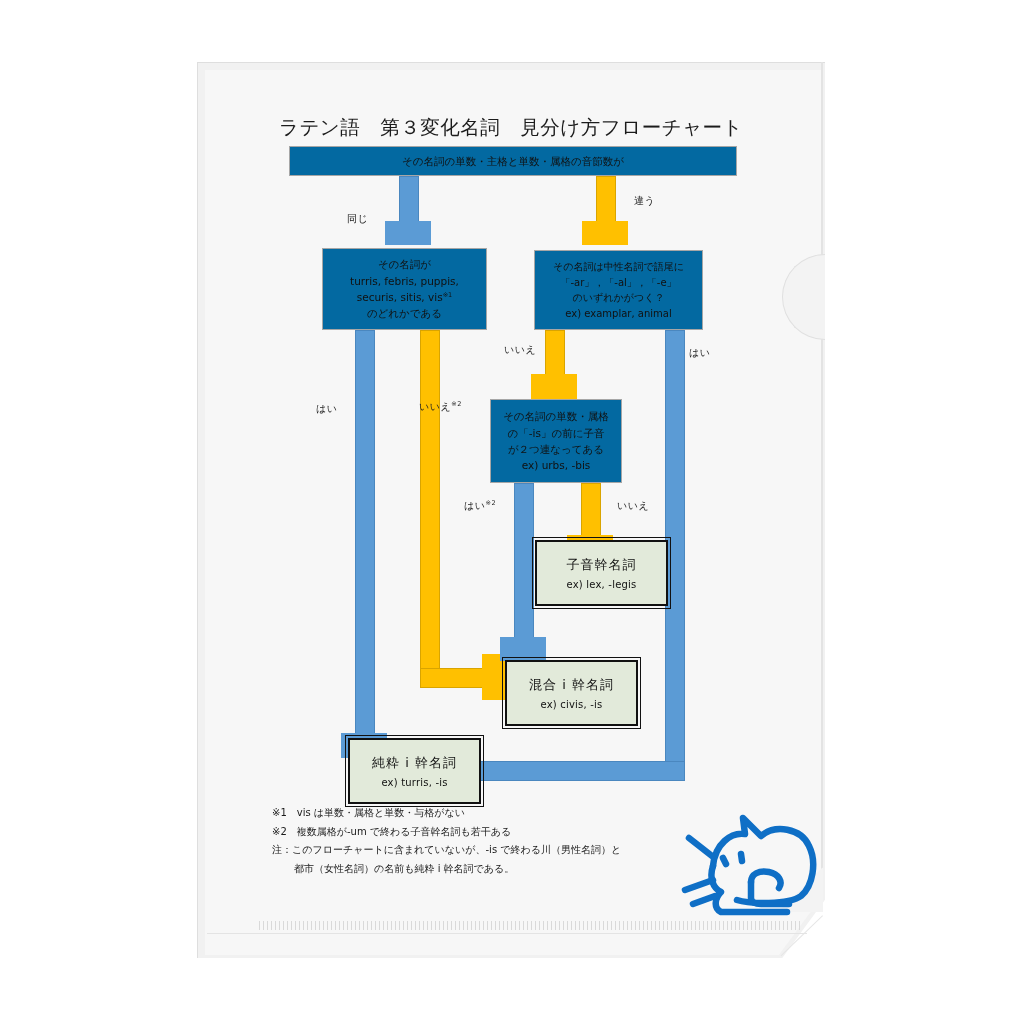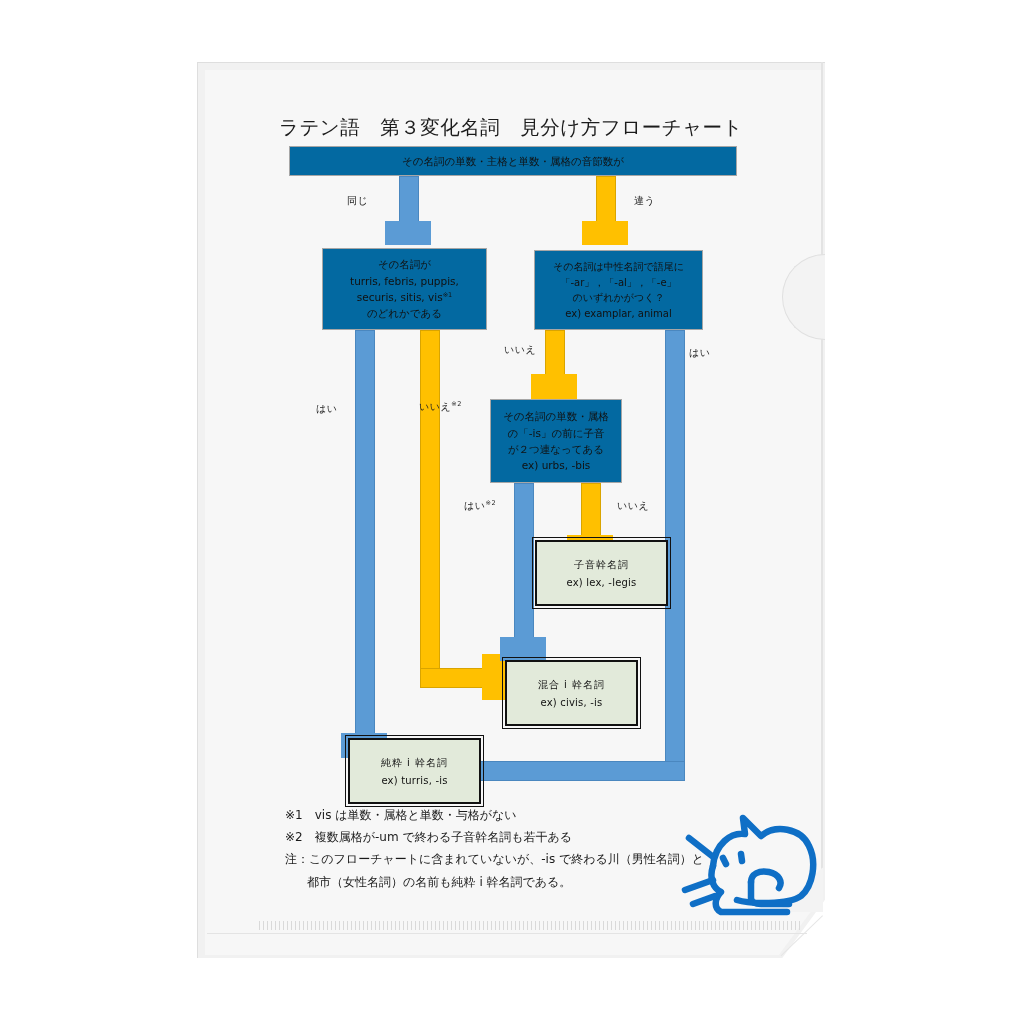--- a/index.html
+++ b/index.html
@@ -153,21 +153,21 @@
     outline: 1px solid #111;
     outline-offset: 2px;
     display: flex;
     flex-direction: column;
     align-items: center;
     justify-content: center;
     font-family: "DejaVu Sans", "Liberation Sans", sans-serif;
     color: #111;
     z-index: 6;
   }
-  .rbox .rmain { font-size: 10px; letter-spacing: 1px; }
+  .rbox .rmain { font-size: 13px; letter-spacing: 1px; }
   .rbox .rex   { font-size: 10px; margin-top: 5px; letter-spacing: .2px; }
 
   
   .flab {
     position: absolute;
     font-size: 10px;
     color: #222;
     font-family: "DejaVu Sans", "Liberation Sans", sans-serif;
     white-space: nowrap;
     letter-spacing: 0.5px;
@@ -180,23 +180,23 @@
   .yellow{ background: #ffc000; border: 1px solid #d9a400; }
 
   
   .head { position: absolute; }
   .head.blue  { background: #5b9bd5; border: none; }
   .head.yellow{ background: #ffc000; border: none; }
 
   
   .notes {
     position: absolute;
-    left: 88px;
+    left: 75px;
     top: 742px;
-    font-size: 12px;
+    font-size: 10px;
     line-height: 1.85;
     color: #1a1a1a;
     font-family: "DejaVu Sans", "Liberation Sans", sans-serif;
   }
   .notes .nline { white-space: nowrap; }
   .notes .indent { padding-left: 22px; }
 
   
   .cat {
     position: absolute;
@@ -222,21 +222,21 @@
   <div id="chart-area">
 
     <div class="ttl">ラテン語　第３変化名詞　見分け方フローチャート</div>
 
     <div class="qbox" style="left:92px; top:84px; width:448px; height:30px;">
       <span class="ln">その名詞の単数・主格と単数・属格の音節数が</span>
     </div>
 
     <div class="shaft blue" style="left:202px; top:114px; width:18px; height:46px;"></div>
     <div class="head blue" style="left:188px; top:159px; width:46px; height:24px;"></div>
-    <div class="flab" style="left:150px; top:132px;">同じ</div>
+    <div class="flab" style="left:150px; top:150px;">同じ</div>
 
     <div class="shaft yellow" style="left:399px; top:114px; width:18px; height:46px;"></div>
     <div class="head yellow" style="left:385px; top:159px; width:46px; height:24px;"></div>
     <div class="flab" style="left:437px; top:132px;">違う</div>
 
     <div class="qbox" style="left:125px; top:186px; width:165px; height:82px;">
       <span class="ln">その名詞が</span>
       <span class="ln">turris, febris, puppis,</span>
       <span class="ln"><span>securis, sitis, vis</span><sup>※1</sup></span>
       <span class="ln">のどれかである</span>

